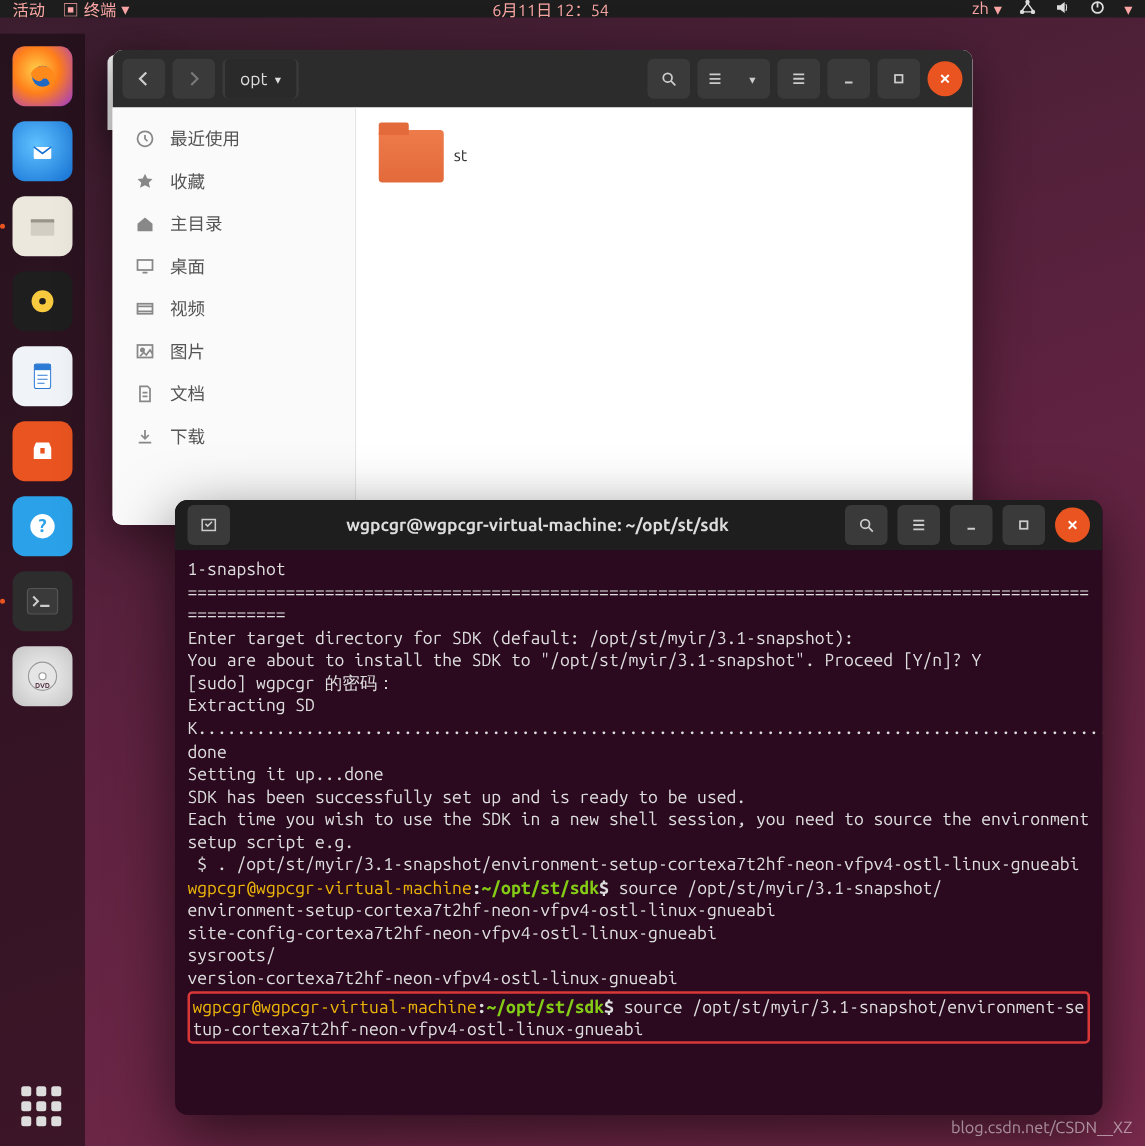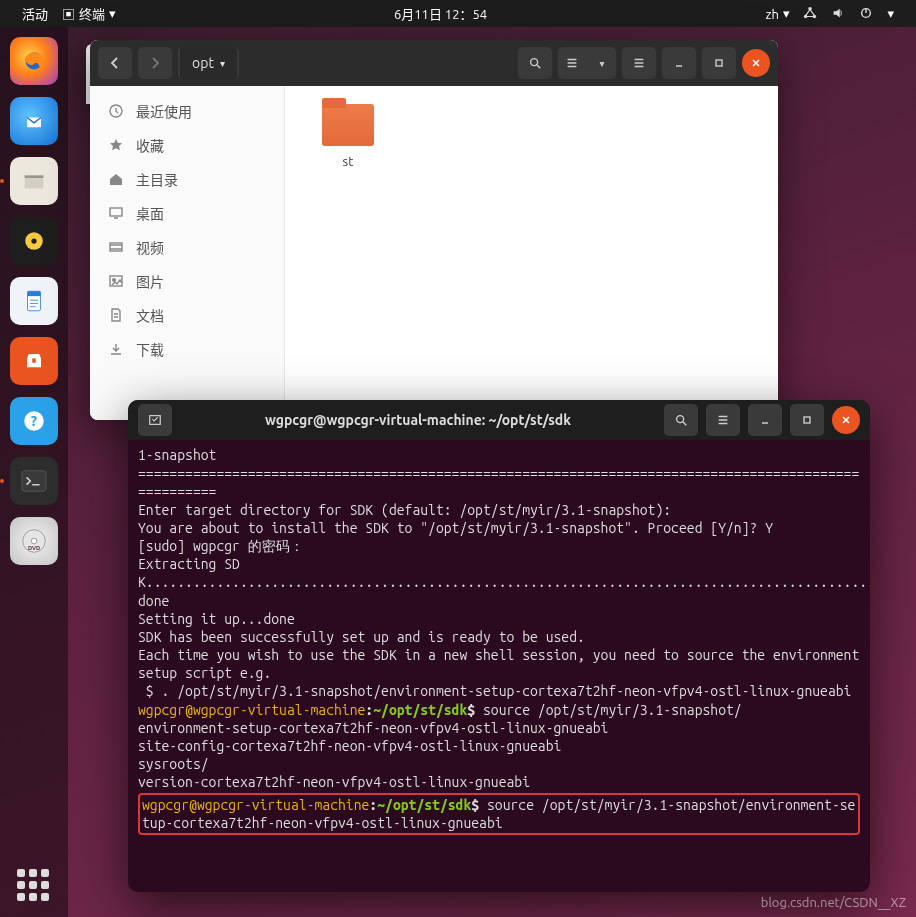--- a/index.html
+++ b/index.html
@@ -4,23 +4,23 @@
 <style>
   * { margin: 0; padding: 0; box-sizing: border-box; }
   body {
     width: 916px; height: 917px;
     background: linear-gradient(160deg, #3a1d2e 0%, #5e2240 50%, #792a4d 100%);
     font-family: "Ubuntu", "Noto Sans CJK SC", sans-serif;
     color: #e7e7e7; overflow: hidden; position: relative;
   }
   
   .topbar {
-    background: #1d1d1d; color: #ffffff; height: 27px;
+    background: #1d1d1d; color: #fca5a5; height: 14px;
     display: flex; align-items: center; font-size: 13px;
-    padding: 0 22px;
+    padding: 0 10px;
   }
   .topbar .left { display: flex; align-items: center; gap: 14px; }
   .topbar .center { flex: 1; text-align: center; }
   .topbar .right { display: flex; align-items: center; gap: 14px; }
   .tb-item { display:flex; align-items:center; gap:4px;}
 
   
   .dock {
     position: absolute; left: 0; top: 27px; bottom: 0;
     width: 68px; background: rgba(20,10,15,0.55);
@@ -82,35 +82,35 @@
   }
   .sb-item{
     display:flex; align-items:center; gap:12px; padding:7px 18px;
     cursor:pointer;
   }
   .sb-item svg{ width:16px; height:16px; }
   .fm-content{
     flex:1; background:#fff; padding:18px;
   }
   .folder{
-    width:90px; display:flex; flex-direction:column; align-items:center;
+    width:90px; display:flex; flex-direction:row; align-items:center;
     gap:8px; font-size:13px; color:#333; cursor:pointer;
   }
   .folder-icon{
     width:52px; height:42px; background:linear-gradient(#ee7b4a,#e36a3a);
     border-radius:3px; position:relative;
   }
   .folder-icon::before{
     content:""; position:absolute; left:0; top:-6px;
     width:24px; height:10px; background:#e36a3a; border-radius:2px 2px 0 0;
   }
 
   
   .term-window{
-    position:absolute; left:128px; top:400px;
+    position:absolute; left:140px; top:400px;
     width:742px; height:492px;
     background:#2b0a20; border-radius:10px;
     box-shadow:0 16px 50px rgba(0,0,0,.6);
     display:flex; flex-direction:column; overflow:hidden;
   }
   .term-header{
     background:#1e1e1e; height:40px;
     display:flex; align-items:center; padding:0 10px; gap:8px;
   }
   .term-title{

